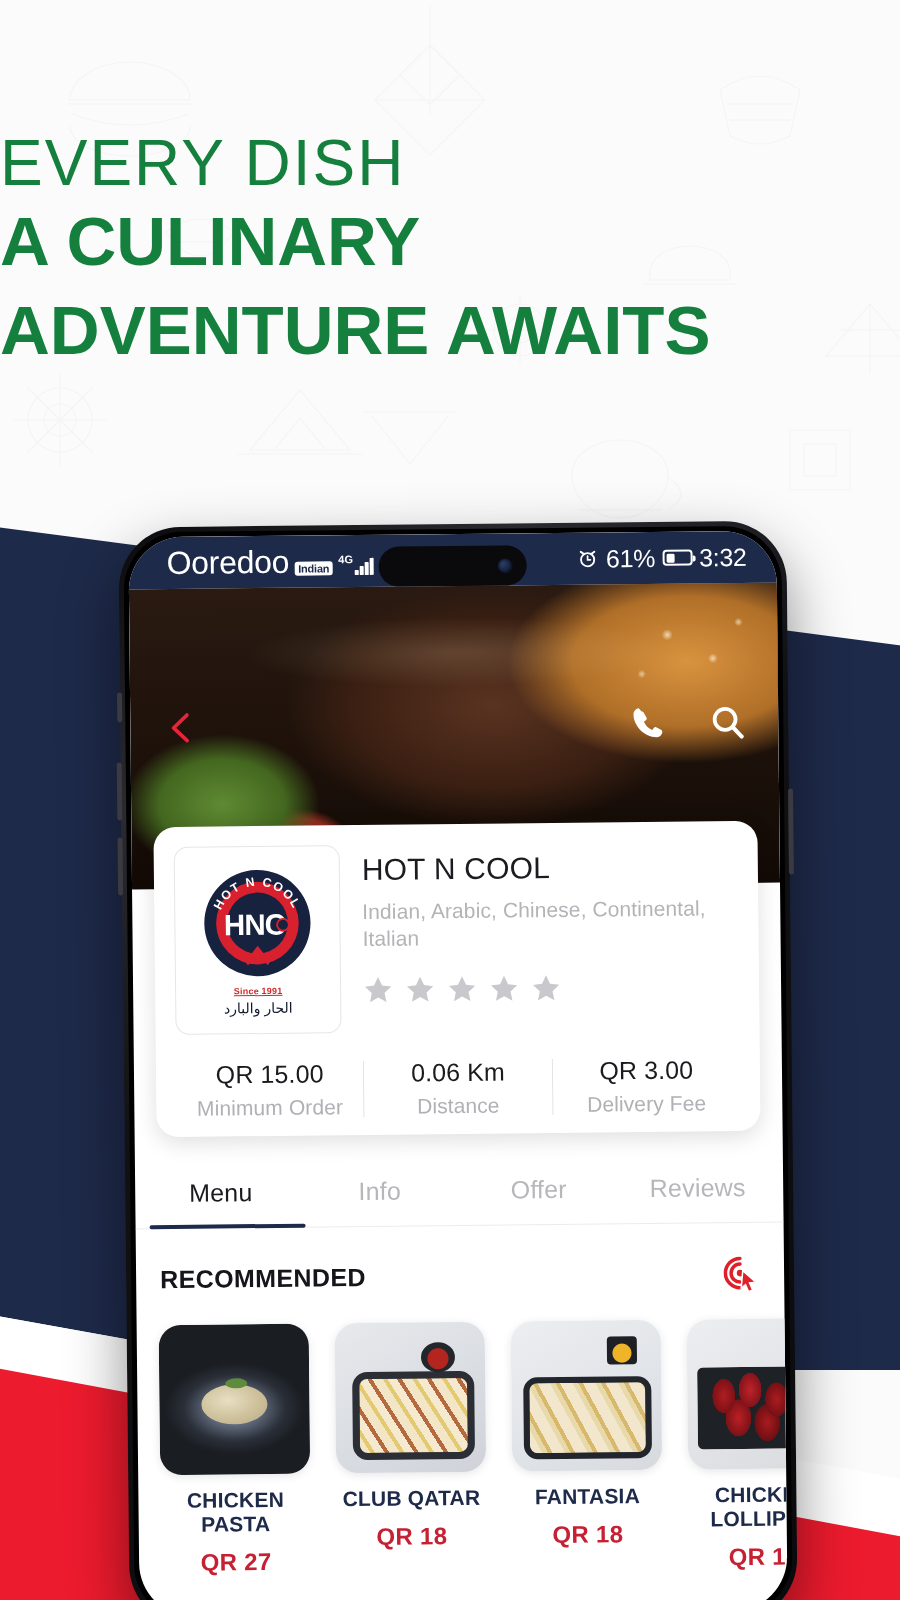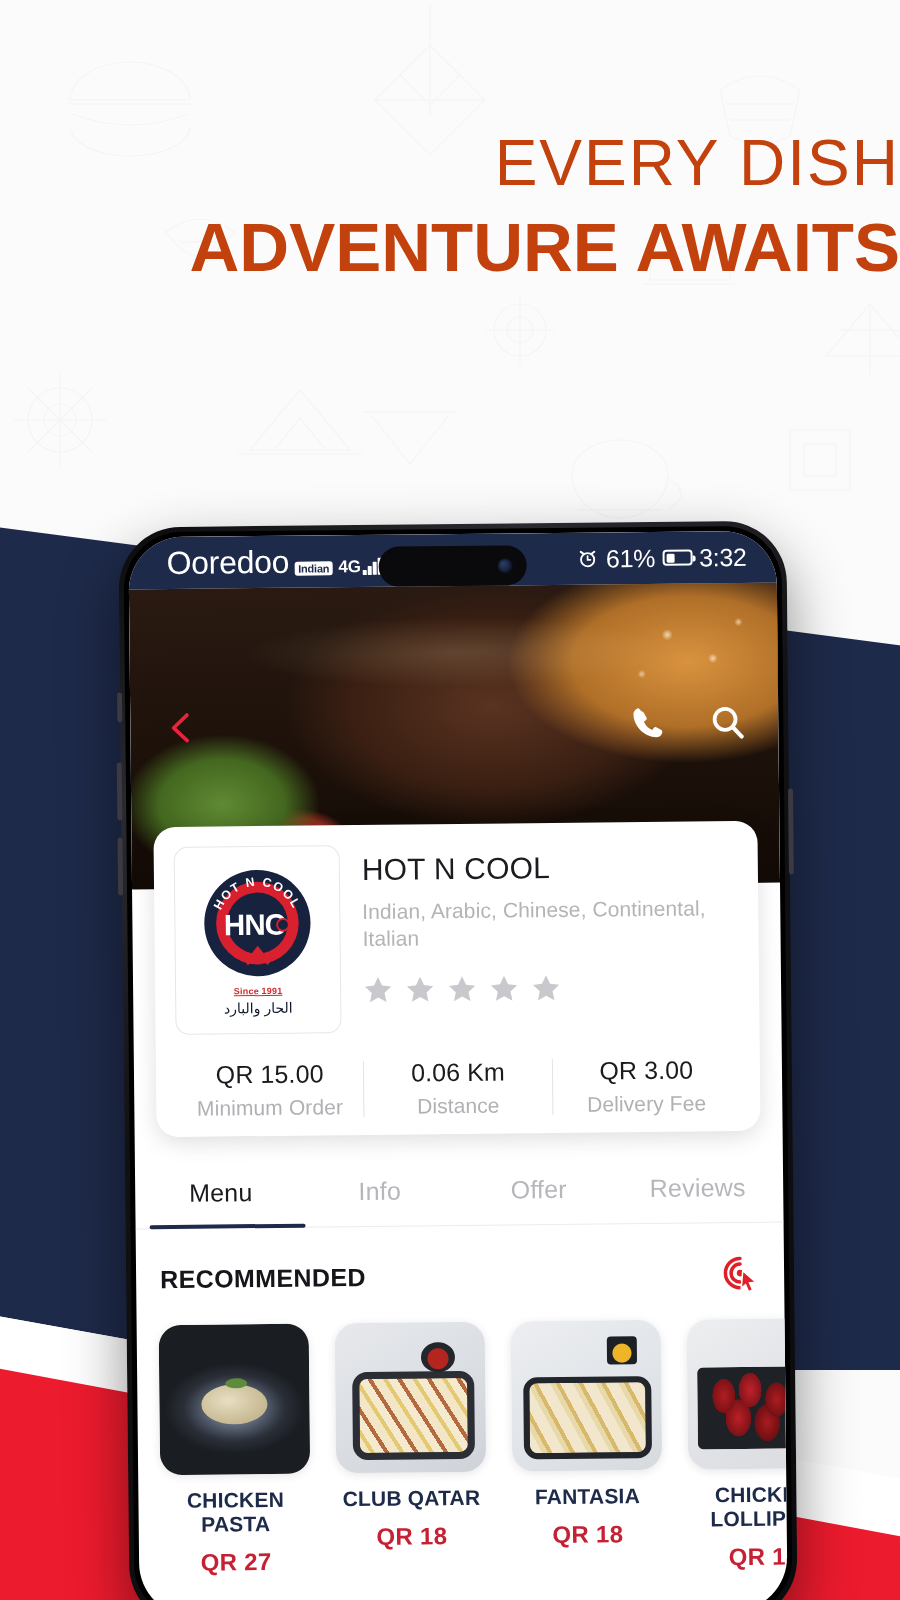--- a/index.html
+++ b/index.html
@@ -26,23 +26,22 @@
   }
   #bg .red-band{
     position:absolute; left:-20px; right:-20px; top:470px; height:1130px;
     background:#ed1b2e;
     clip-path: polygon(0 895px, 100% 1070px, 100% 1130px, 0 1130px);
   }
 
   
   .headline{
     position:absolute; left:0; right:0; top:130px;
-    text-align:right; color:#c2410c; z-index:5;
+    text-align:left; color:#15803d; z-index:5;
     user-select:none;
-    padding-left:28px;
   }
   .headline .l1{
     font-size:64px; font-weight:400; letter-spacing:2px; line-height:1.05;
     font-family:"Liberation Sans", sans-serif;
   }
   .headline .l2{
     font-size:69px; font-weight:bold; letter-spacing:0px; line-height:1.08;
     margin-top:8px;
   }
   .headline .l3{
@@ -89,21 +88,21 @@
     display:flex; align-items:center; justify-content:space-between;
     padding:0 30px 0 38px; color:#fff;
   }
   .sb-left{ display:flex; align-items:flex-end; gap:6px; }
   .sb-carrier{ font-size:32px; font-weight:400; letter-spacing:-.3px; line-height:1; }
   .volte{
     background:#fff; color:#1e2a4a; font-size:11px; font-weight:bold;
     padding:1px 3px; border-radius:3px; line-height:1.1; letter-spacing:-.2px;
     margin-bottom:2px;
   }
-  .sb-4g{ font-size:17px; font-weight:bold; margin-right:-4px;}
+  .sb-4g{ font-size:11px; font-weight:bold; margin-bottom:12px; margin-right:-4px;}
   .bars{ display:flex; align-items:flex-end; gap:1.5px; height:18px; margin-bottom:2px;}
   .bars i{ width:3.5px; background:#fff; display:block; border-radius:.5px;}
   .bars i:nth-child(1){height:5px}.bars i:nth-child(2){height:9px}
   .bars i:nth-child(3){height:13px}.bars i:nth-child(4){height:17px}
   .sb-right{ display:flex; align-items:center; gap:7px; }
   .sb-pct{ font-size:25px; letter-spacing:-.3px; }
   .sb-time{ font-size:25px; letter-spacing:-.3px; }
   .batt{ width:30px; height:16px; border:2px solid #fff; border-radius:4px; position:relative; display:flex; align-items:center;}
   .batt::after{ content:""; position:absolute; right:-5px; top:4px; width:3px; height:6px; background:#fff; border-radius:0 2px 2px 0;}
   .batt i{ display:block; height:9px; width:8px; background:#fff; margin-left:2px; border-radius:1.5px;}
@@ -316,20 +315,21 @@
       </g>
     </g>
   </svg>
   <div class="navy-band"></div>
   <div class="white-band"></div>
   <div class="red-band"></div>
 </div>
 
 <div class="headline">
   <div class="l1">EVERY DISH</div>
+  <div class="l2">A CULINARY</div>
   <div class="l3">ADVENTURE AWAITS</div>
 </div>
 
 <div id="phone">
   <div class="frame">
     <div class="btn-side btn-mute"></div>
     <div class="btn-side btn-vup"></div>
     <div class="btn-side btn-vdn"></div>
     <div class="btn-side btn-pwr"></div>
 

